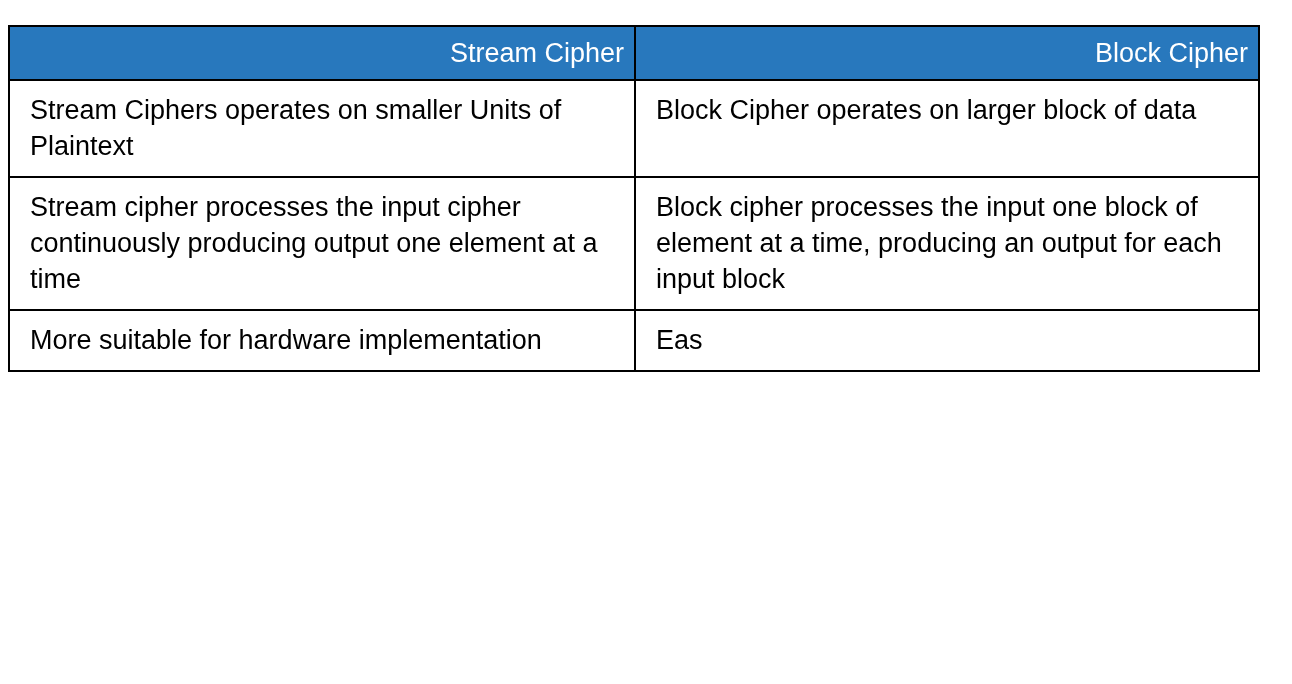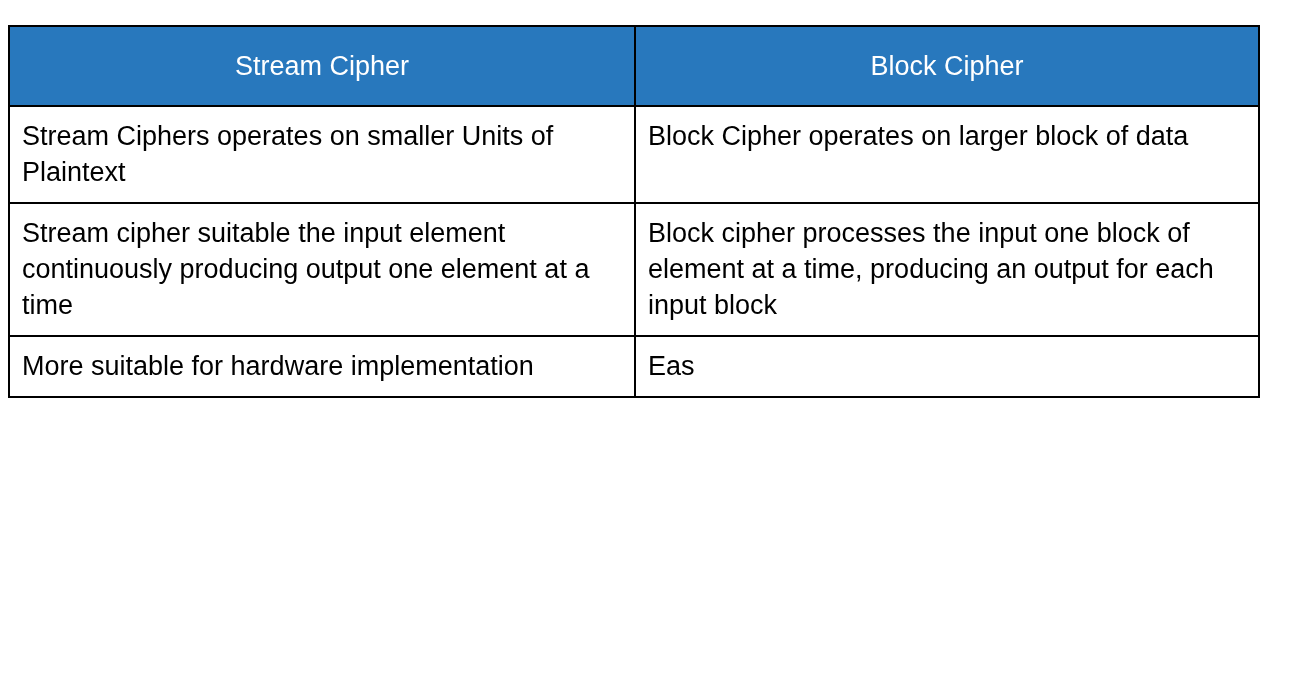--- a/index.html
+++ b/index.html
@@ -39,34 +39,34 @@
   .comparison-table th,
   .comparison-table td {
     border: 2px solid #000000;
     vertical-align: top;
     box-sizing: border-box;
   }
 
   .comparison-table thead th {
     background: #2878bd;
     color: #ffffff;
-    text-align: center;
+    text-align: right;
     vertical-align: middle;
     font-weight: normal;
     font-size: 27px;
     line-height: 34px;
-    height: 80px;
+    height: 54px;
     padding: 0 10px;
   }
 
   .comparison-table tbody td {
     color: #000000;
     font-size: 27px;
     line-height: 36px;
-    padding: 11px 12px 12px 12px;
+    padding: 11px 12px 12px 20px;
     text-align: left;
   }
 
   .cell-text {
     display: block;
   }
 </style>
 </head>
 <body>
 
@@ -93,21 +93,21 @@
       <tr>
         <td>
           <span class="cell-text">Stream Ciphers operates on smaller Units of Plaintext</span>
         </td>
         <td>
           <span class="cell-text">Block Cipher operates on larger block of data</span>
         </td>
       </tr>
       <tr>
         <td>
-          <span class="cell-text">Stream cipher suitable the input element continuously producing output one element at a time</span>
+          <span class="cell-text">Stream cipher processes the input cipher continuously producing output one element at a time</span>
         </td>
         <td>
           <span class="cell-text">Block cipher processes the input one block of element at a time, producing an output for each input block</span>
         </td>
       </tr>
       <tr>
         <td>
           <span class="cell-text">More suitable for hardware implementation</span>
         </td>
         <td>

